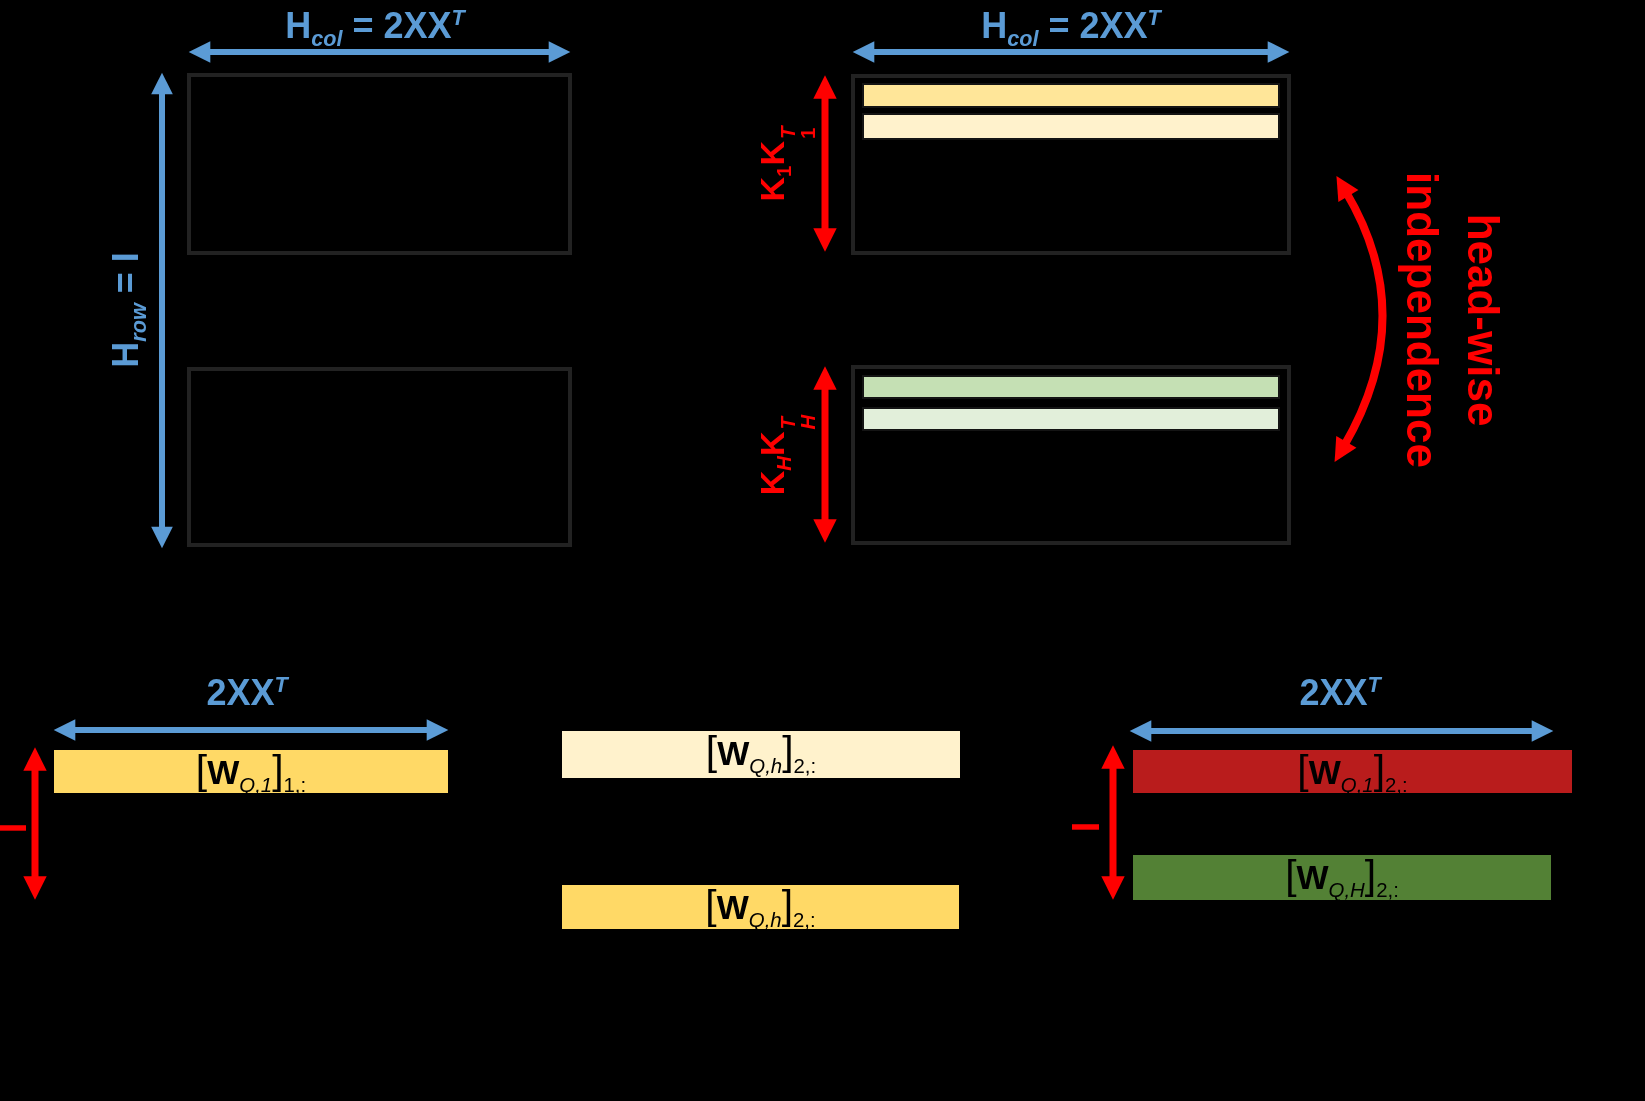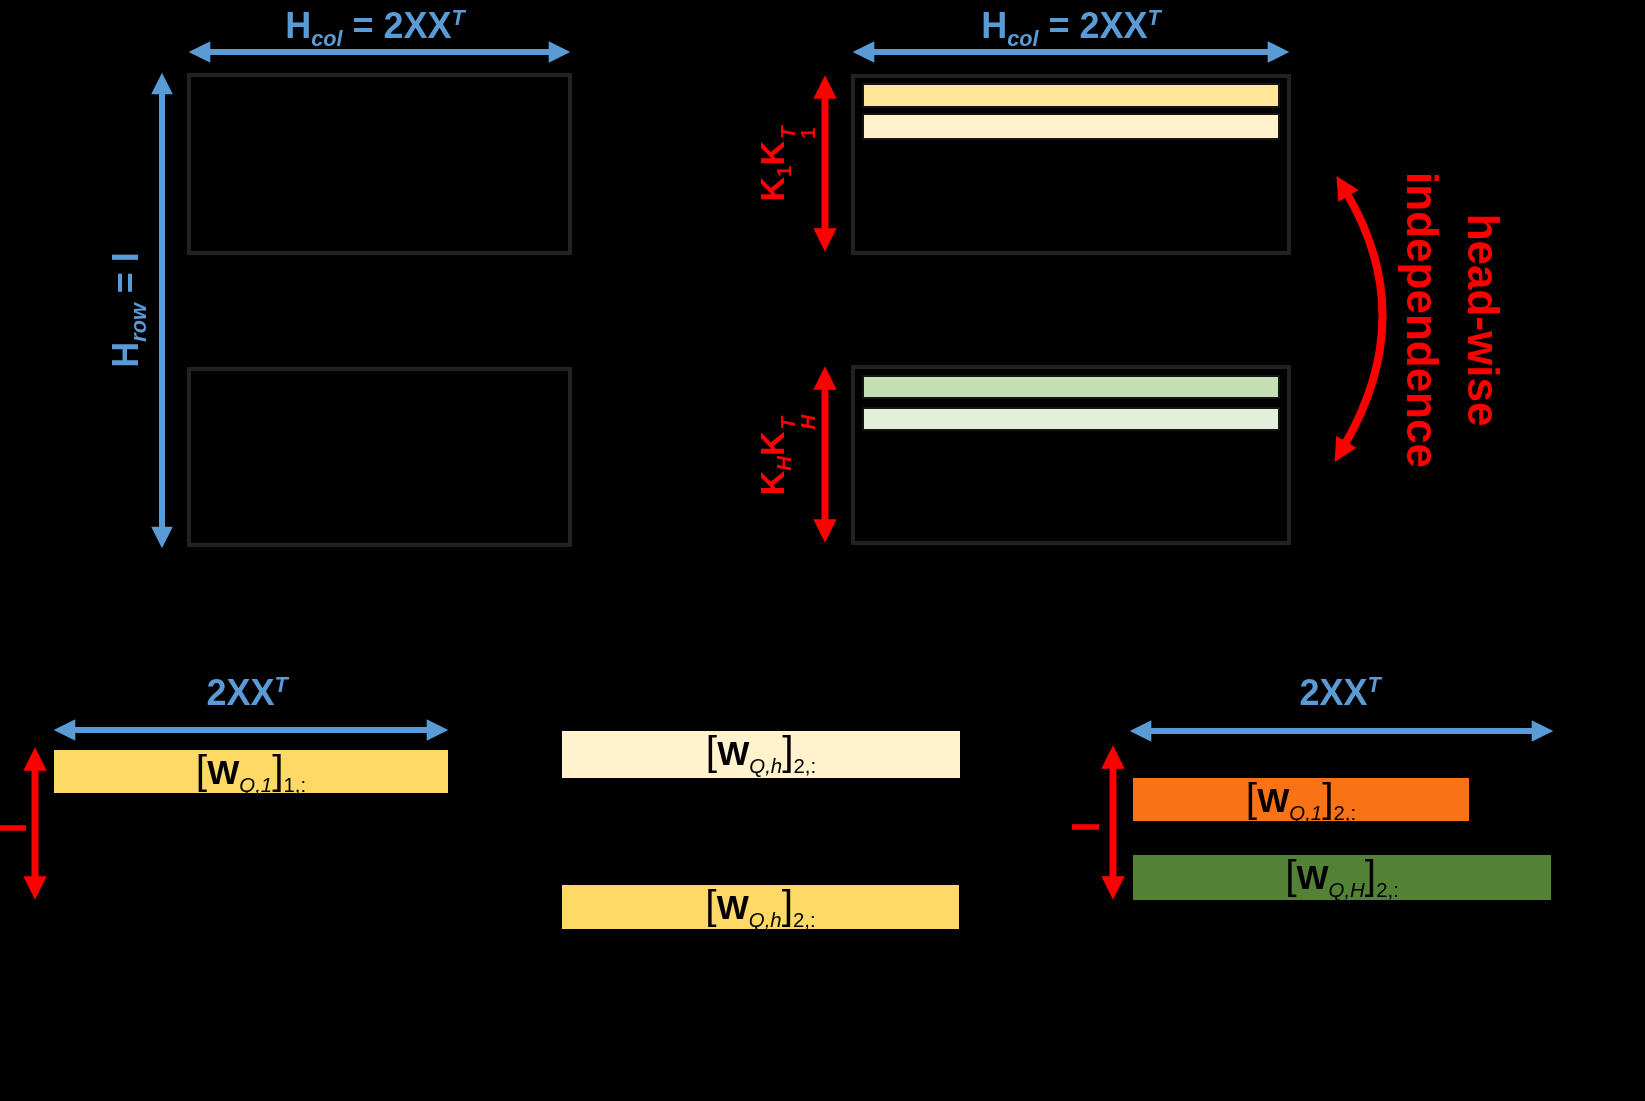--- a/index.html
+++ b/index.html
@@ -99,20 +99,20 @@
   <div class="wbar" style="left: 562px; top: 731px; width: 398px; height: 47px; background-color: rgb(255, 242, 204);">
     <span class="wlabel"><span class="br">[</span><span class="wbase">W</span><sub class="it">Q,h</sub><span class="br">]</span><sub>2,:</sub></span>
   </div>
   <div class="wbar" style="left: 562px; top: 885px; width: 397px; height: 44px; background-color: rgb(255, 217, 102);">
     <span class="wlabel"><span class="br">[</span><span class="wbase">W</span><sub class="it">Q,h</sub><span class="br">]</span><sub>2,:</sub></span>
   </div>
 
   <div class="mlabel blue" style="left:1340px;top:693px;font-size:36px;"><span>2XX</span><sup class="it">T</sup></div>
   <div class="mlabel red rotccw" style="left:1086px;top:827px;font-size:38px;"><span>I</span></div>
 
-  <div class="wbar" style="left: 1133px; top: 750px; width: 336px; height: 43px; background-color: #f97316; margin-top: 28px;">
+  <div class="wbar" style="left: 1133px; top: 750px; width: 439px; height: 43px; background-color: #b91c1c;">
     <span class="wlabel"><span class="br">[</span><span class="wbase">W</span><sub class="it">Q,1</sub><span class="br">]</span><sub>2,:</sub></span>
   </div>
   <div class="wbar" style="left: 1133px; top: 855px; width: 418px; height: 45px; background-color: rgb(83, 129, 53);">
     <span class="wlabel"><span class="br">[</span><span class="wbase">W</span><sub class="it">Q,H</sub><span class="br">]</span><sub>2,:</sub></span>
   </div>
 
 </div>
 
 </body></html>

